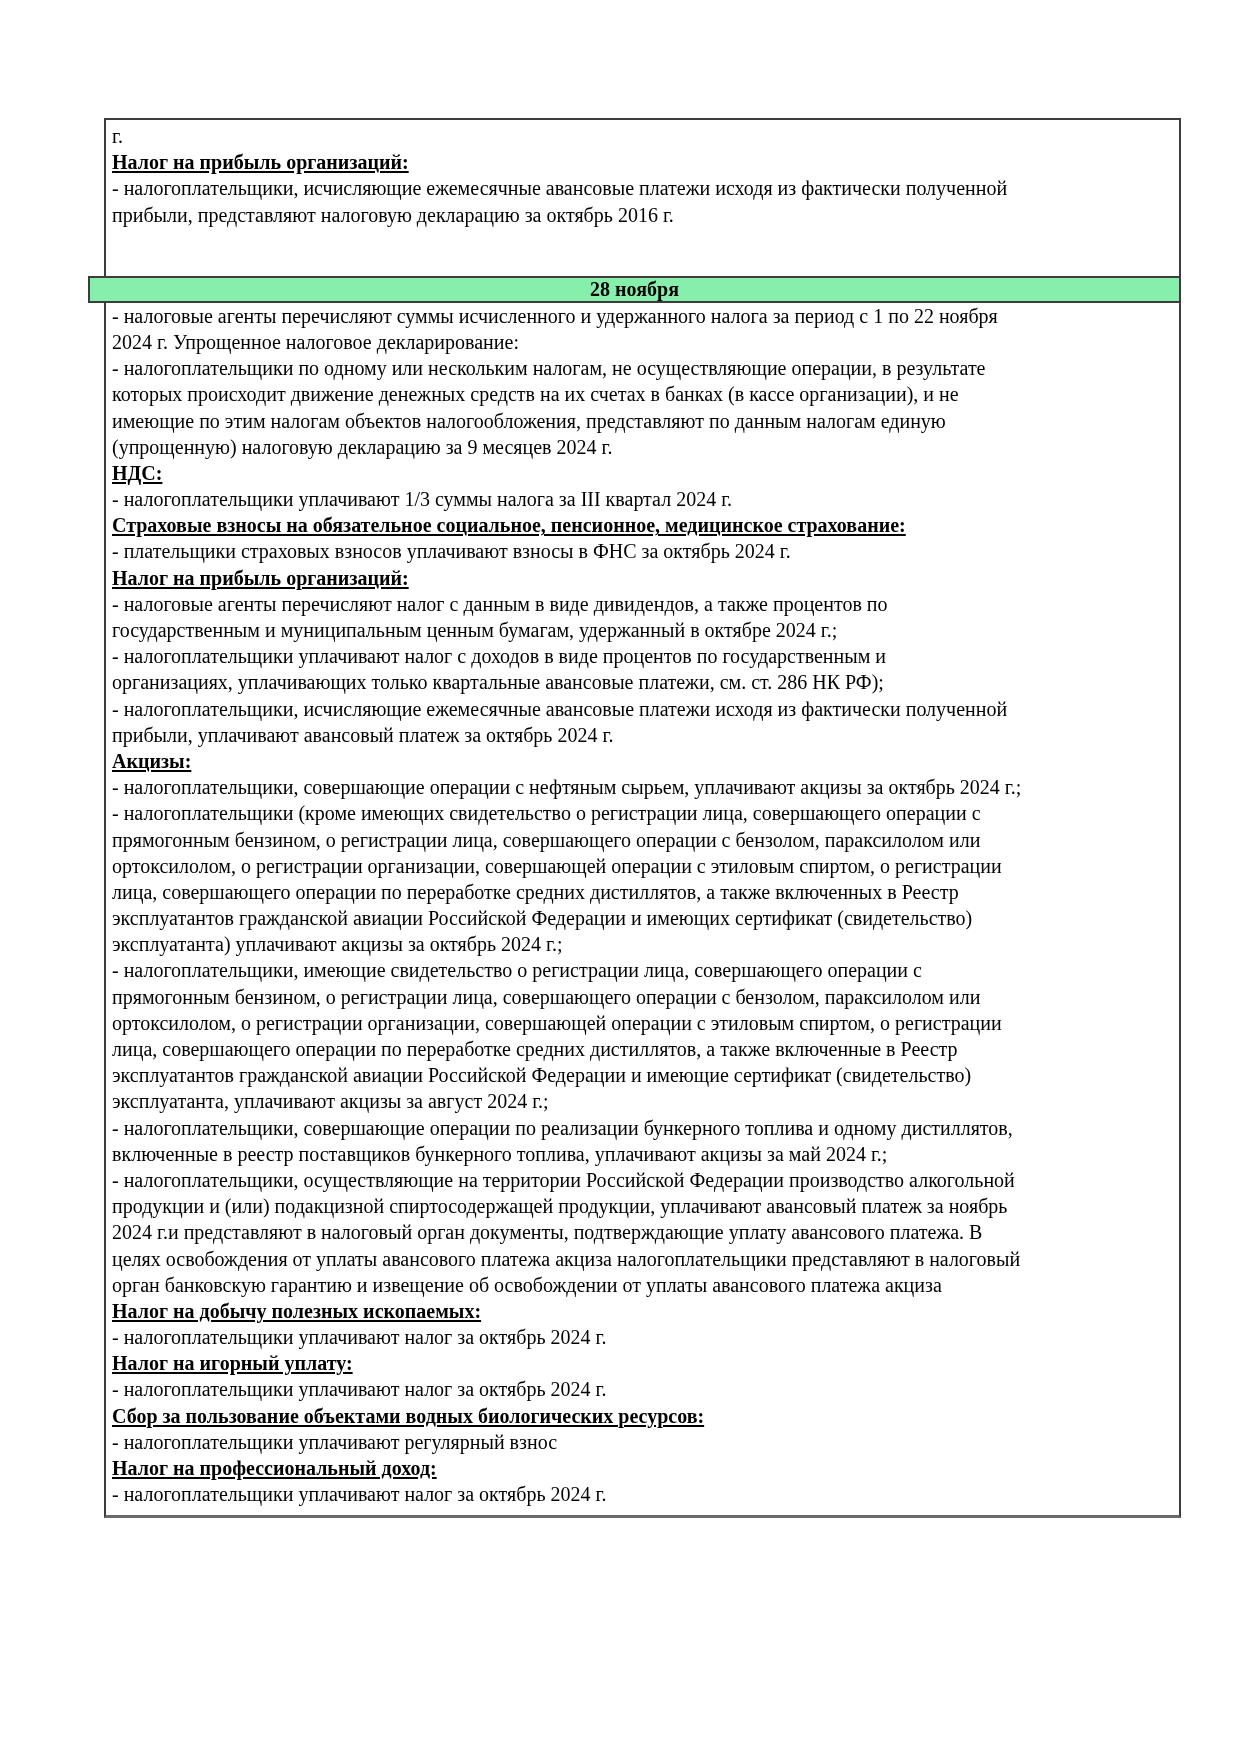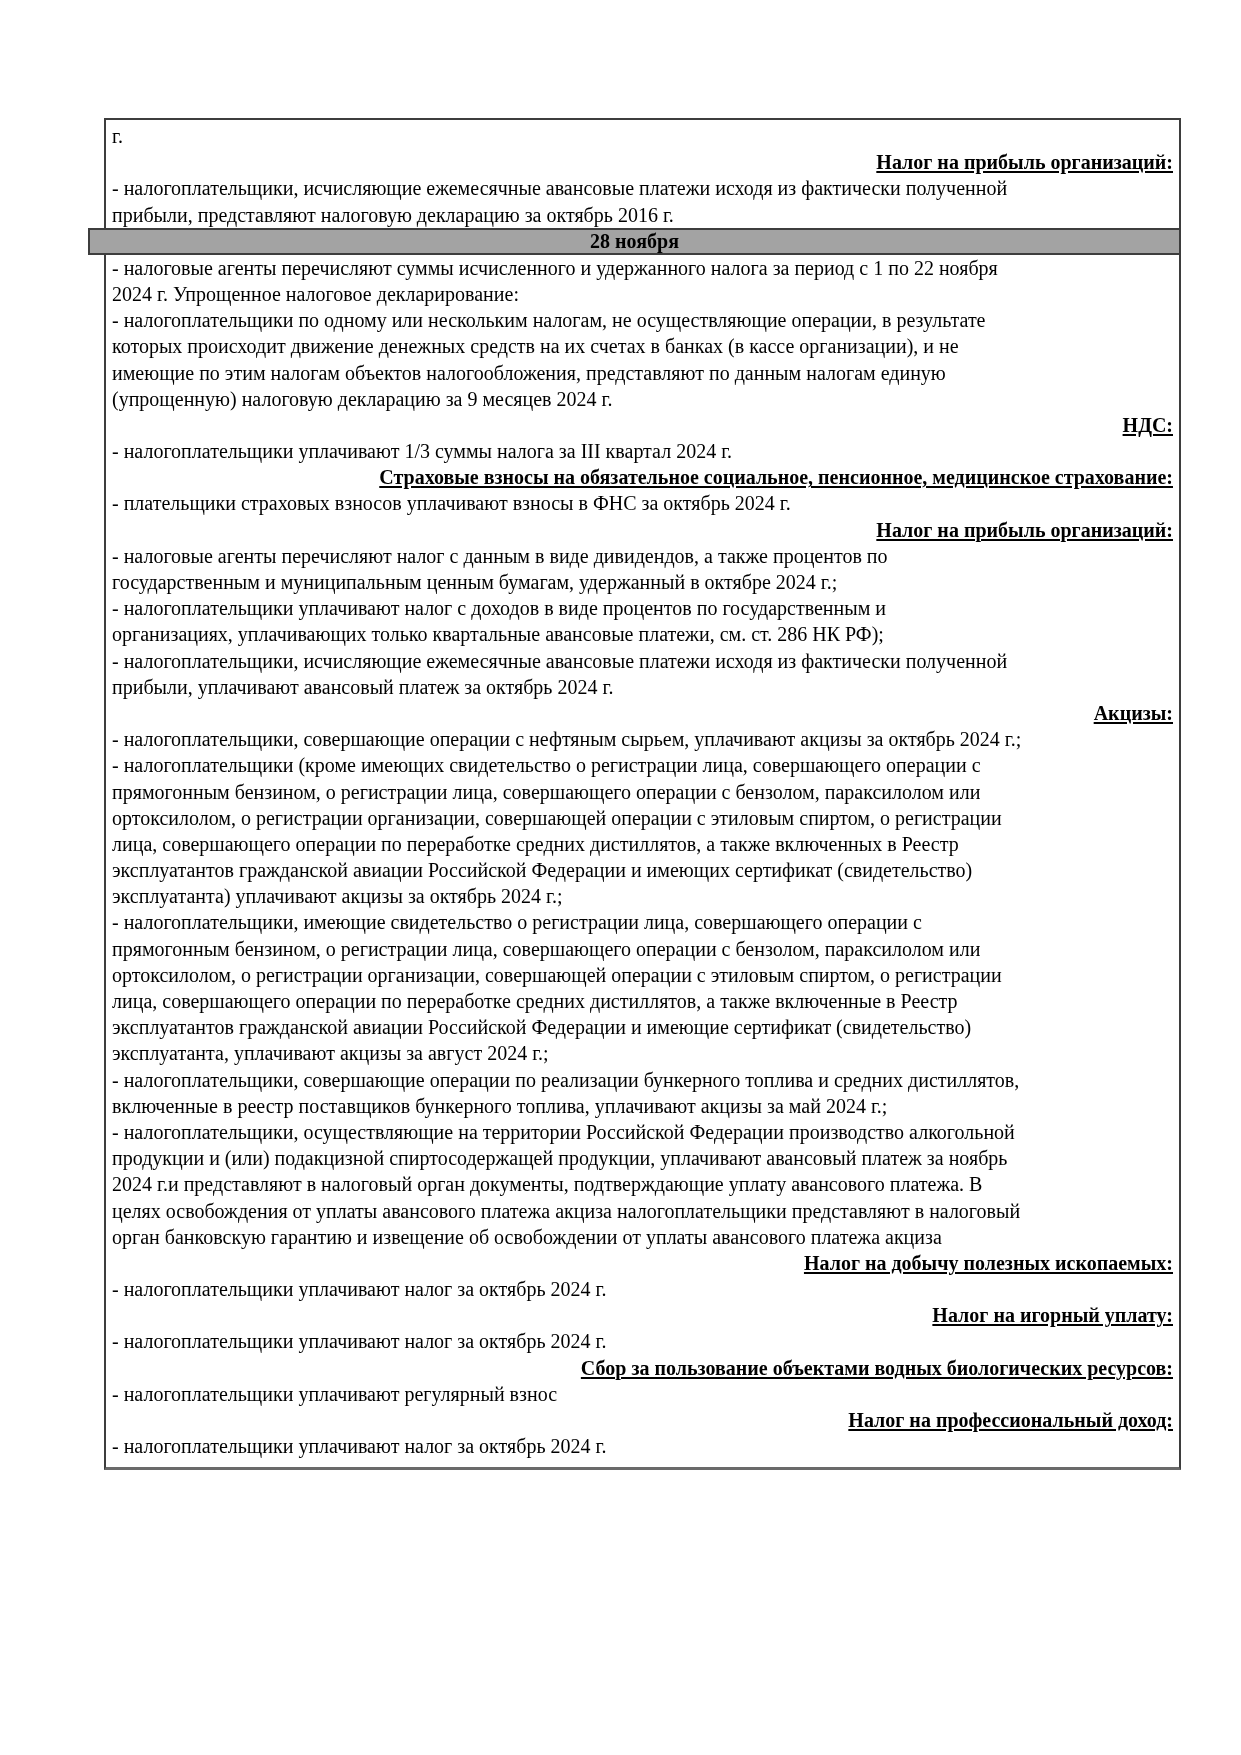--- a/index.html
+++ b/index.html
@@ -31,21 +31,21 @@
     line-height: 26.2px;
     font-size: 20px;
     white-space: pre;
     overflow: hidden;
     text-align: left;
   }
   .sec-header {
     height: 26.2px;
     line-height: 26.2px;
     font-size: 20px;
-    text-align: right;
+    text-align: left;
     overflow: hidden;
   }
   .hdr-text {
     font-weight: bold;
     text-decoration: underline;
     text-decoration-thickness: 2px;
     text-underline-offset: 2px;
   }
   .date-band {
     position: relative;
@@ -71,21 +71,21 @@
     <div id="pre-band">
         <div class="para">
           <div class="line">г.</div>
         </div>
         <div class="sec-header"><span class="hdr-text">Налог на прибыль организаций:</span></div>
         <div class="para">
           <div class="line">- налогоплательщики, исчисляющие ежемесячные авансовые платежи исходя из фактически полученной</div>
           <div class="line">прибыли, представляют налоговую декларацию за октябрь 2016 г.</div>
         </div>
       </div>
-    <div class="date-band" style="background: #a3a3a3;">
+    <div class="date-band" style="background: #86efac; margin-top: 48px;">
       <span>28 ноября</span>
     </div>
     <div id="post-band">
         <div class="para">
           <div class="line">- налоговые агенты перечисляют суммы исчисленного и удержанного налога за период с 1 по 22 ноября</div>
           <div class="line">2024 г. Упрощенное налоговое декларирование:</div>
         </div>
         <div class="para">
           <div class="line">- налогоплательщики по одному или нескольким налогам, не осуществляющие операции, в результате</div>
           <div class="line">которых происходит движение денежных средств на их счетах в банках (в кассе организации), и не</div>
@@ -129,21 +129,21 @@
         </div>
         <div class="para">
           <div class="line">- налогоплательщики, имеющие свидетельство о регистрации лица, совершающего операции с</div>
           <div class="line">прямогонным бензином, о регистрации лица, совершающего операции с бензолом, параксилолом или</div>
           <div class="line">ортоксилолом, о регистрации организации, совершающей операции с этиловым спиртом, о регистрации</div>
           <div class="line">лица, совершающего операции по переработке средних дистиллятов, а также включенные в Реестр</div>
           <div class="line">эксплуатантов гражданской авиации Российской Федерации и имеющие сертификат (свидетельство)</div>
           <div class="line">эксплуатанта, уплачивают акцизы за август 2024 г.;</div>
         </div>
         <div class="para">
-          <div class="line">- налогоплательщики, совершающие операции по реализации бункерного топлива и средних дистиллятов,</div>
+          <div class="line">- налогоплательщики, совершающие операции по реализации бункерного топлива и одному дистиллятов,</div>
           <div class="line">включенные в реестр поставщиков бункерного топлива, уплачивают акцизы за май 2024 г.;</div>
         </div>
         <div class="para">
           <div class="line">- налогоплательщики, осуществляющие на территории Российской Федерации производство алкогольной</div>
           <div class="line">продукции и (или) подакцизной спиртосодержащей продукции, уплачивают авансовый платеж за ноябрь</div>
           <div class="line">2024 г.и представляют в налоговый орган документы, подтверждающие уплату авансового платежа. В</div>
           <div class="line">целях освобождения от уплаты авансового платежа акциза налогоплательщики представляют в налоговый</div>
           <div class="line">орган банковскую гарантию и извещение об освобождении от уплаты авансового платежа акциза</div>
         </div>
         <div class="sec-header"><span class="hdr-text">Налог на добычу полезных ископаемых:</span></div>

